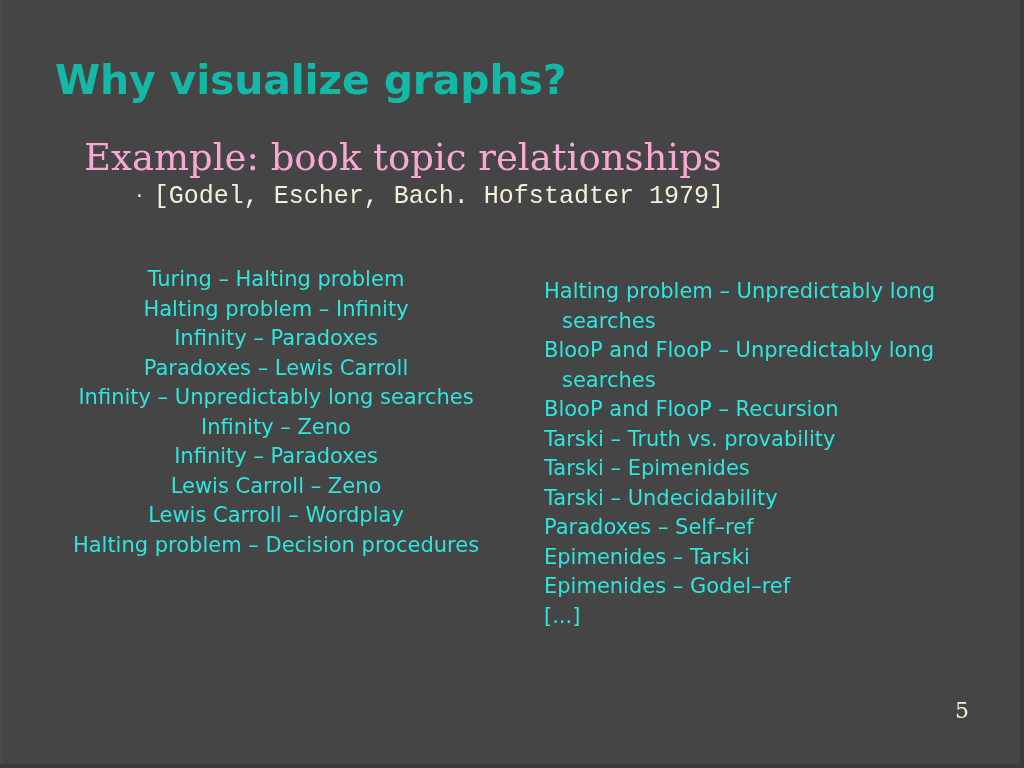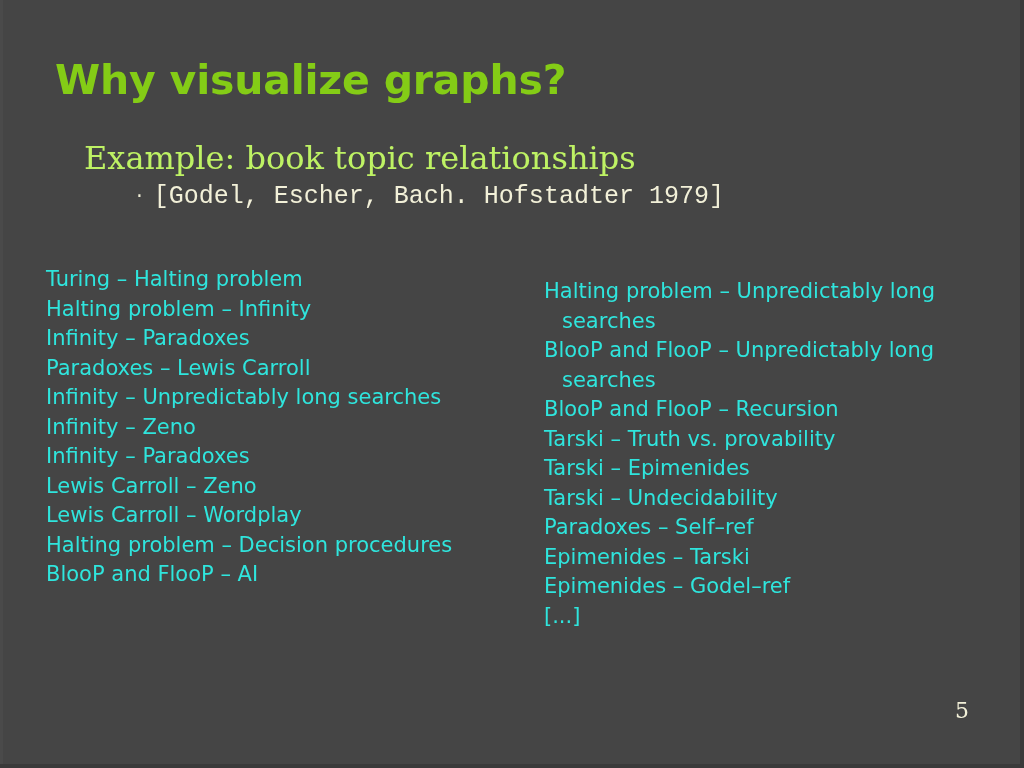--- a/index.html
+++ b/index.html
@@ -45,35 +45,35 @@
 
   #title {
     position: absolute;
     left: 55px;
     top: 55px;
     font-family: "DejaVu Sans", sans-serif;
     font-weight: bold;
     font-size: 41px;
     line-height: 50px;
     letter-spacing: -0.2px;
-    color: #84cc16;
+    color: #14b8a6;
     white-space: nowrap;
   }
 
   #subtitle-block {
     position: absolute;
     left: 84px;
     top: 138px;
     width: 860px;
   }
   #subtitle-main {
     font-family: "DejaVu Serif", serif;
-    font-size: 32px;
+    font-size: 37px;
     line-height: 40px;
-    color: #bef264;
+    color: #f9a8d4;
     white-space: nowrap;
   }
   #subtitle-sub {
     margin-top: 3px;
     padding-left: 50px;
     font-family: Liberation Mono, monospace;
     font-size: 25px;
     line-height: 31px;
     color: #f2f0d8;
     white-space: nowrap;
@@ -94,21 +94,21 @@
     color: #2fe5dd;
   }
   #edges-left  { left: 46px;  width: 460px; }
   #edges-right { left: 544px; width: 425px; margin-top: 12px; }
 
   .edge-item {
     padding-left: 18px;
     text-indent: -18px;
     white-space: normal;
   }
-  #edges-left .edge-item { white-space: nowrap; }
+  #edges-left .edge-item { white-space: nowrap; text-align: center; }
 
   #page-number {
     position: absolute;
     left: 955px;
     top: 698px;
     font-family: "DejaVu Serif", serif;
     font-size: 22px;
     line-height: 26px;
     color: #f2f0d8;
   }
@@ -135,21 +135,20 @@
       <div class="edge-item">Turing – Halting problem</div>
       <div class="edge-item">Halting problem – Infinity</div>
       <div class="edge-item">Infinity – Paradoxes</div>
       <div class="edge-item">Paradoxes – Lewis Carroll</div>
       <div class="edge-item">Infinity – Unpredictably long searches</div>
       <div class="edge-item">Infinity – Zeno</div>
       <div class="edge-item">Infinity – Paradoxes</div>
       <div class="edge-item">Lewis Carroll – Zeno</div>
       <div class="edge-item">Lewis Carroll – Wordplay</div>
       <div class="edge-item">Halting problem – Decision procedures</div>
-      <div class="edge-item">BlooP and FlooP – AI</div>
     </div>
   <div id="edges-right" class="edge-column">
       <div class="edge-item">Halting problem – Unpredictably long searches</div>
       <div class="edge-item">BlooP and FlooP – Unpredictably long searches</div>
       <div class="edge-item">BlooP and FlooP – Recursion</div>
       <div class="edge-item">Tarski – Truth vs. provability</div>
       <div class="edge-item">Tarski – Epimenides</div>
       <div class="edge-item">Tarski – Undecidability</div>
       <div class="edge-item">Paradoxes – Self–ref</div>
       <div class="edge-item">Epimenides – Tarski</div>

